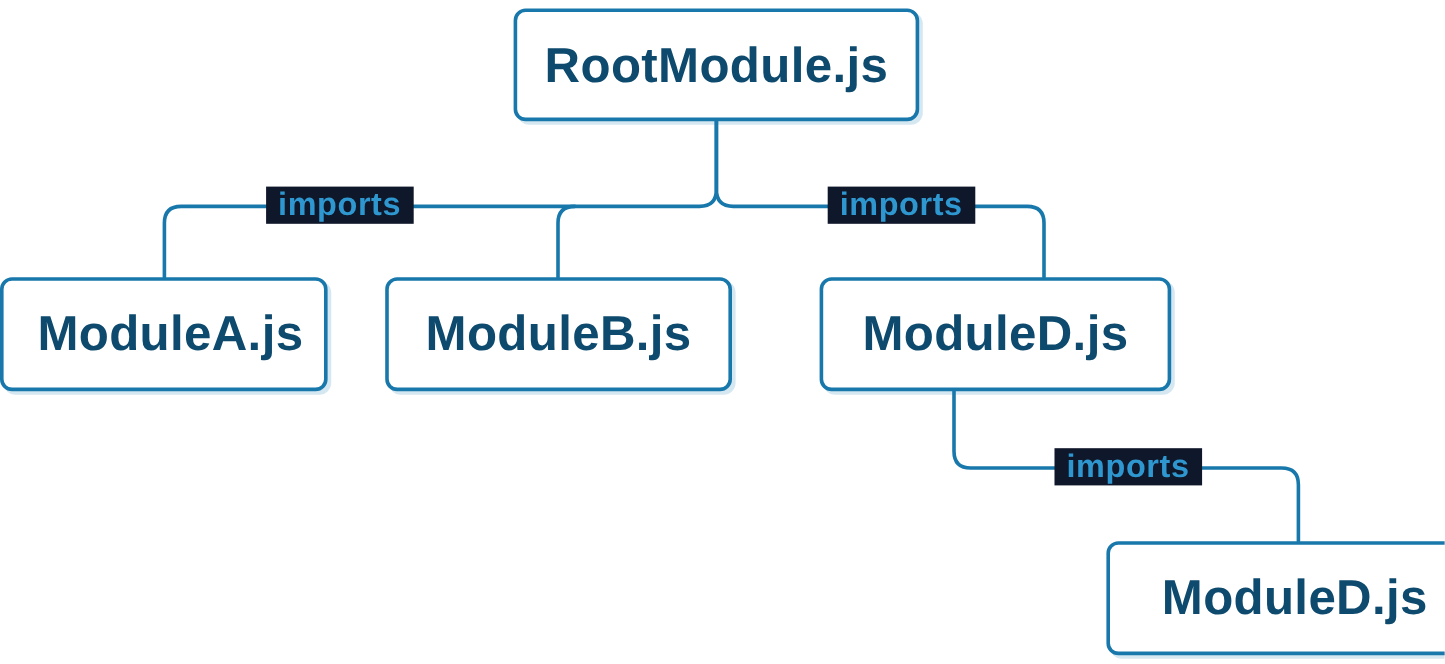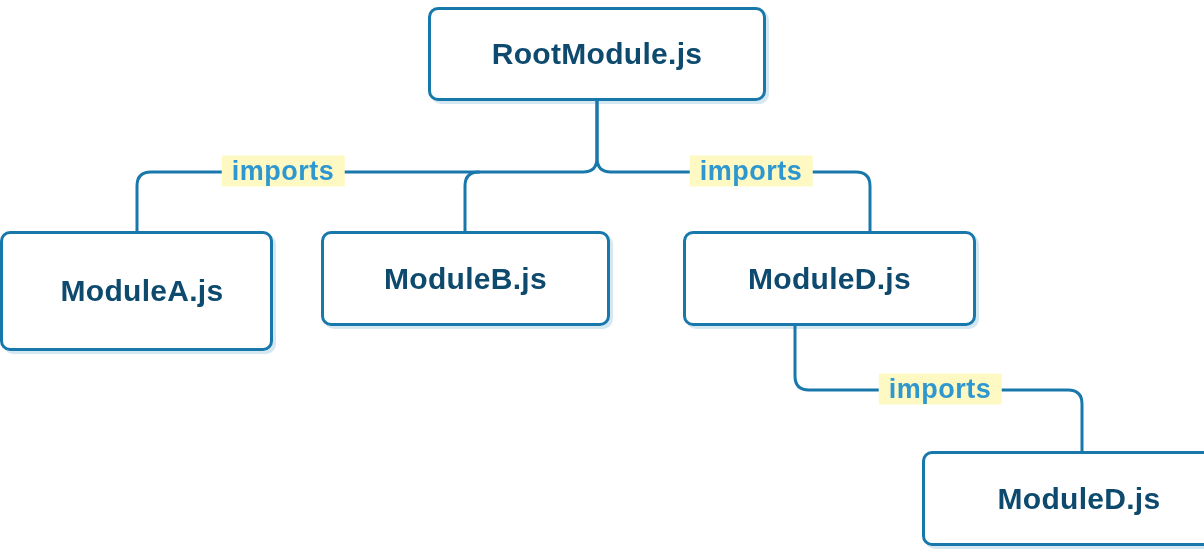--- a/index.html
+++ b/index.html
@@ -35,39 +35,39 @@
     border: 3px solid var(--node-border, #1878ab);
     border-radius: 10px;
     box-shadow: 3px 3px 0 rgba(24, 120, 171, 0.18);
     display: flex;
     align-items: center;
     justify-content: center;
     box-sizing: border-box;
   }
   .node .node-label {
     color: var(--node-text, #0d4a6e);
-    font-size: 30px;
+    font-size: 41px;
     font-weight: 700;
     letter-spacing: 0.3px;
     white-space: nowrap;
   }
   .edge-label {
     position: absolute;
     z-index: 2;
     transform: translate(-50%, -50%);
-    background: #fef9c3;
+    background: #0f172a;
     padding: 0 10px;
     color: var(--edge-label, #2f97cf);
     font-size: 27px;
     font-weight: 700;
     letter-spacing: 0.5px;
     white-space: nowrap;
   }
   #node-root { left: 428px; top: 7px;   width: 338px; height: 94px; }
-  #node-a    { left: 0px;   top: 231px; width: 273px; height: 120px; padding-left: 11px; }
+  #node-a    { left: 0px;   top: 231px; width: 273px; height: 95px; padding-left: 11px; }
   #node-b    { left: 321px; top: 231px; width: 289px; height: 95px; text-align: right; }
   #node-c    { left: 683px; top: 231px; width: 293px; height: 95px; }
   #node-d    { left: 922px; top: 451px; width: 314px; height: 95px; }
   #edge-label-left   { left: 283px; top: 171px; }
   #edge-label-right  { left: 751px; top: 171px; }
   #edge-label-bottom { left: 940px; top: 389px; }
 </style>
 </head>
 <body>
 

